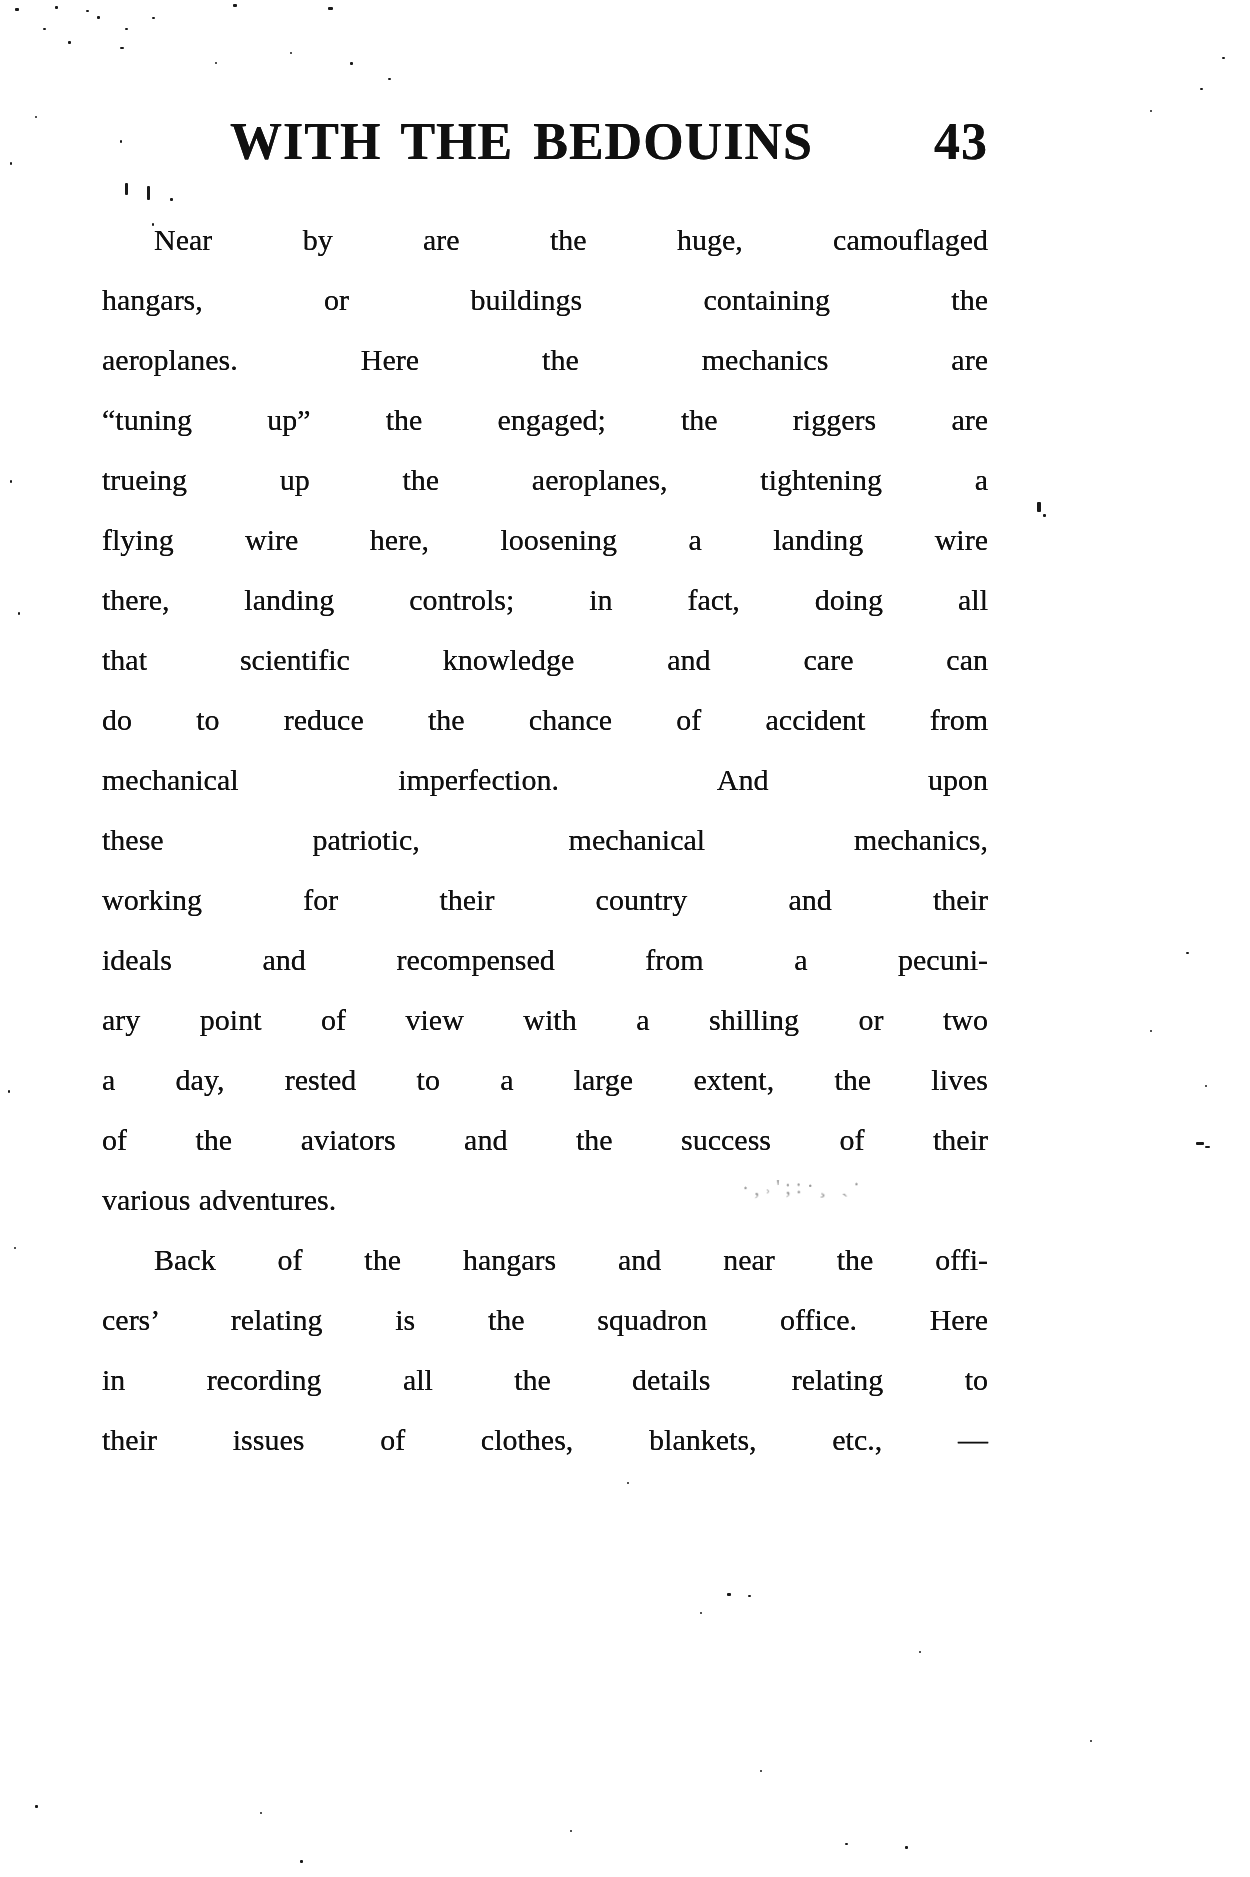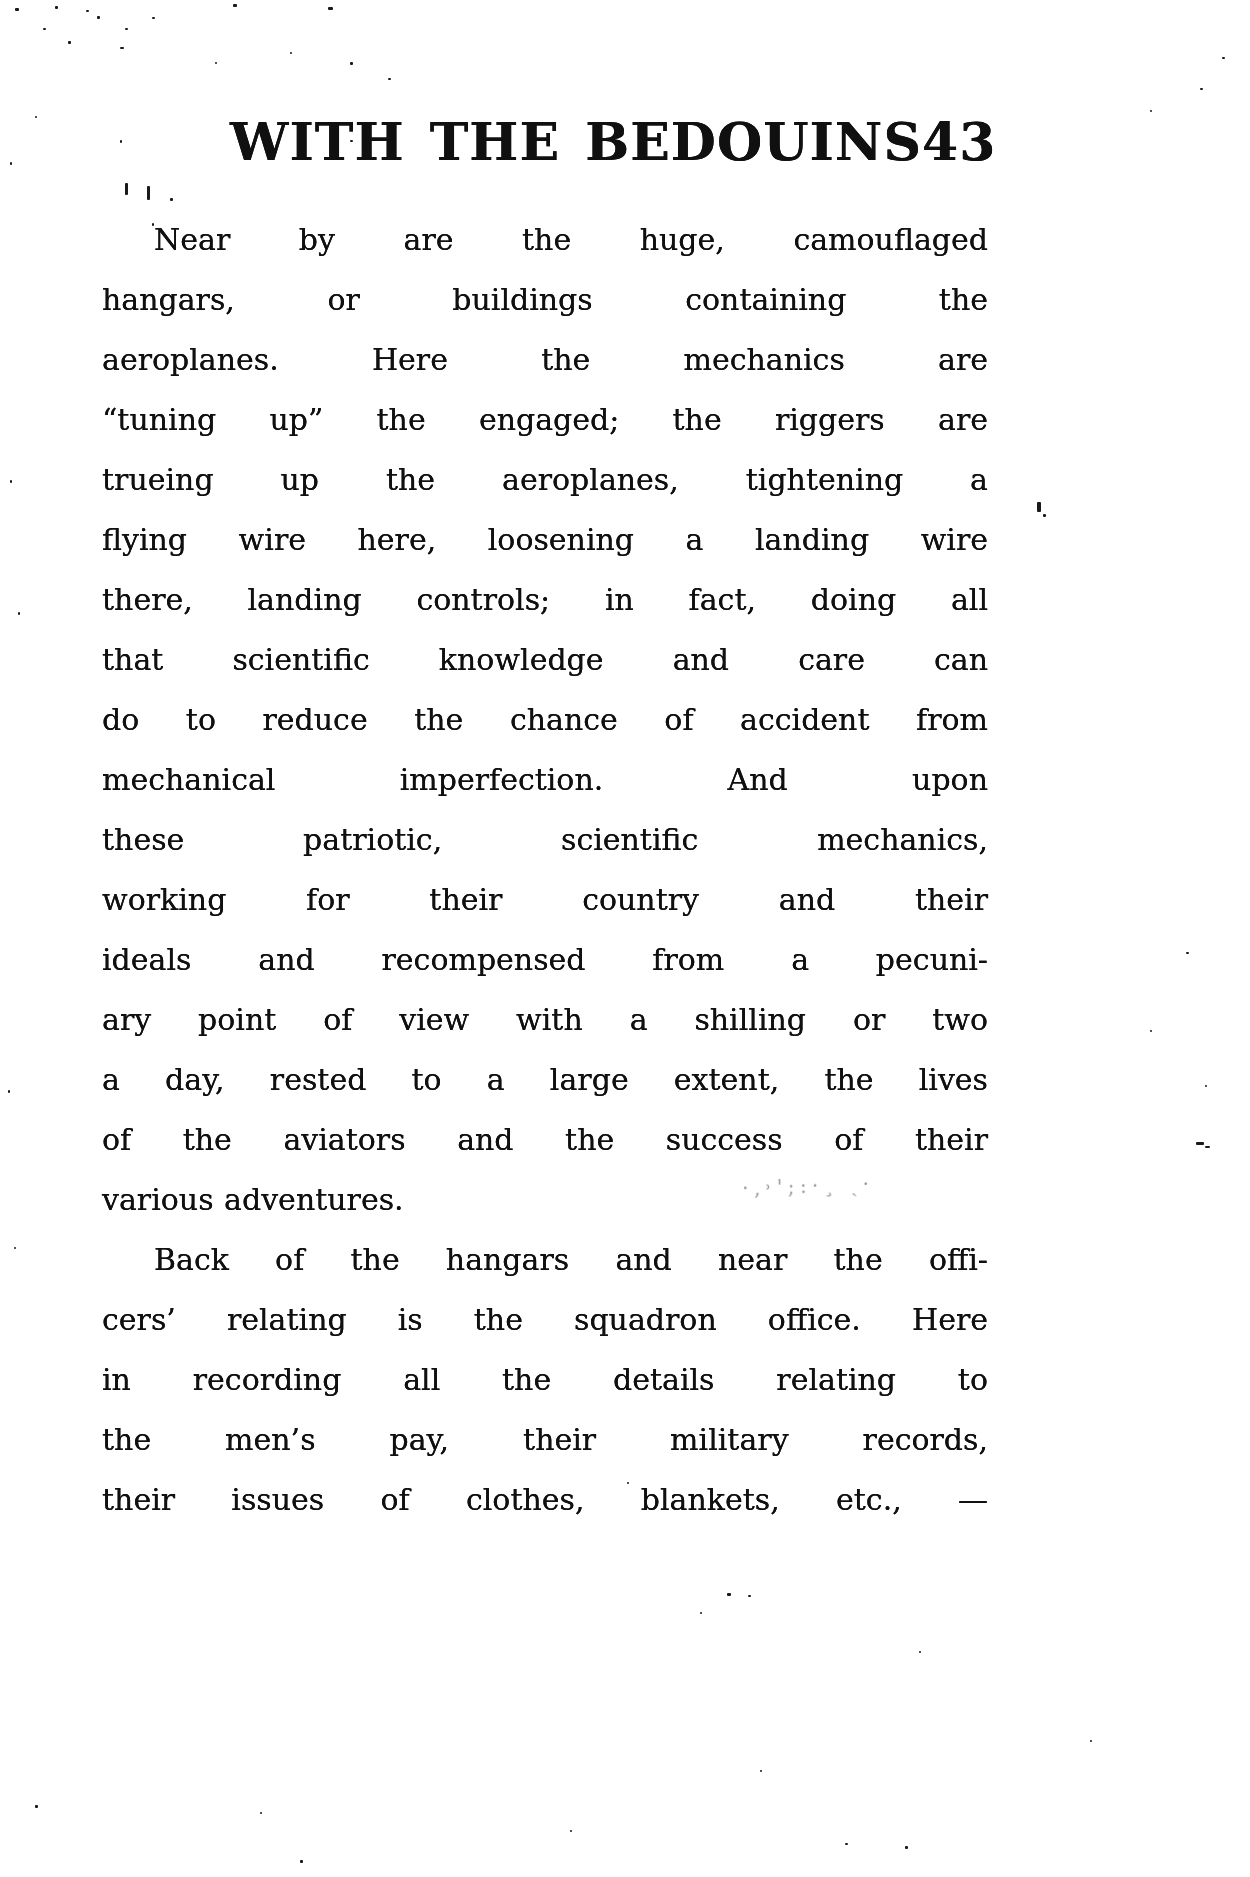--- a/index.html
+++ b/index.html
@@ -1,21 +1,21 @@
 <!DOCTYPE html>
 <html><head>
 <meta charset="utf-8">
 <style>
   html,body{margin:0;padding:0;}
   body{
     width:1250px;height:1877px;position:relative;overflow:hidden;
     background:#ffffff;color:#101010;
     font-family:"DejaVu Serif","Liberation Serif",serif;
   }
-  .page{position:absolute;inset:0;}
+  .page{position:absolute;inset:0;font-family:Liberation Serif, serif;}
   .running-header{
     position:absolute;top:112px;left:102px;width:886px;height:60px;
     display:flex;justify-content:space-between;align-items:baseline;
     font-weight:bold;font-size:52px;line-height:60px;letter-spacing:1px;
     white-space:nowrap;
   }
   .running-header .title{margin-left:128px;word-spacing:6px;
     text-shadow:0 0 0.5px currentColor;}
   .running-header .folio{text-shadow:0 0 0.5px currentColor;}
   .text-block{
@@ -50,31 +50,30 @@
     <div class="line indent">Near by are the huge, camouflaged</div>
     <div class="line">hangars, or buildings containing the</div>
     <div class="line">aeroplanes. Here the mechanics are</div>
     <div class="line">“tuning up” the engaged; the riggers are</div>
     <div class="line">trueing up the aeroplanes, tightening a</div>
     <div class="line">flying wire here, loosening a landing wire</div>
     <div class="line">there, landing controls; in fact, doing all</div>
     <div class="line">that scientific knowledge and care can</div>
     <div class="line">do to reduce the chance of accident from</div>
     <div class="line">mechanical imperfection. And upon</div>
-    <div class="line">these patriotic, scientific mechanics,</div>
+    <div class="line">these patriotic, mechanical mechanics,</div>
     <div class="line">working for their country and their</div>
     <div class="line">ideals and recompensed from a pecuni-</div>
     <div class="line">ary point of view with a shilling or two</div>
     <div class="line">a day, rested to a large extent, the lives</div>
     <div class="line">of the aviators and the success of their</div>
     <div class="line endpara">various adventures.</div>
     <div class="line indent">Back of the hangars and near the offi-</div>
     <div class="line">cers’ relating is the squadron office. Here</div>
     <div class="line">in recording all the details relating to</div>
-    <div class="line">the men’s pay, their military records,</div>
     <div class="line">their issues of clothes, blankets, etc., —</div>
   </div>
 
   <div class="smudge">·,˒';:·¸ ˎ·</div>
 
   <div>
       <span class="speck" style="left: 15px; top: 8px; width: 4px; height: 3px;"></span>
       <span class="speck" style="left: 55px; top: 6px; width: 3px; height: 3px;"></span>
       <span class="speck" style="left: 86px; top: 10px; width: 3px; height: 2px;"></span>
       <span class="speck" style="left: 97px; top: 16px; width: 3px; height: 3px;"></span>

